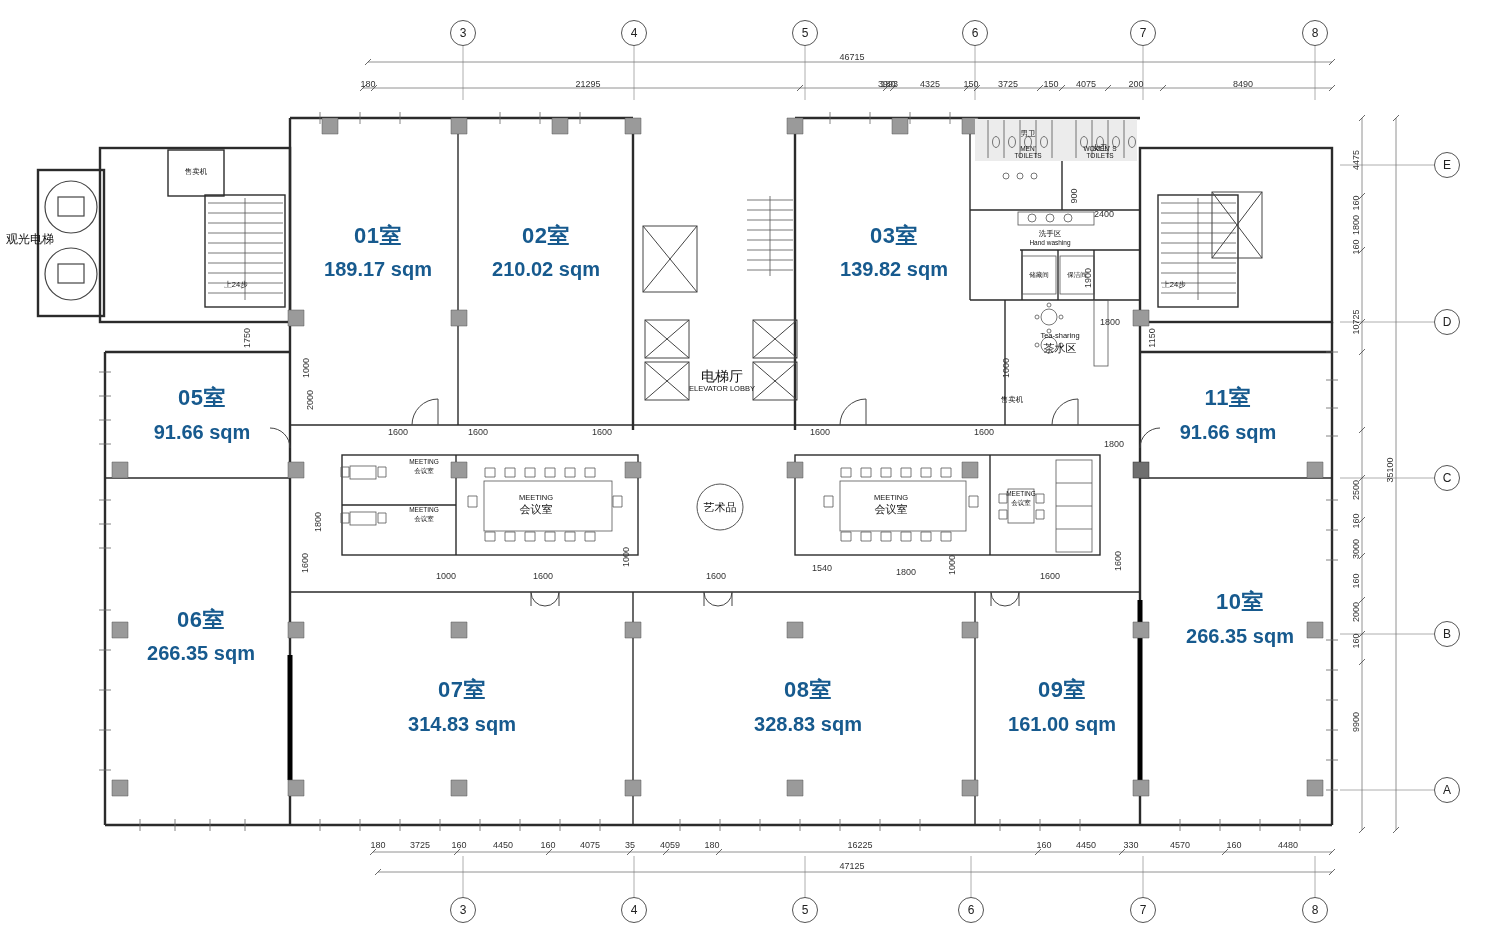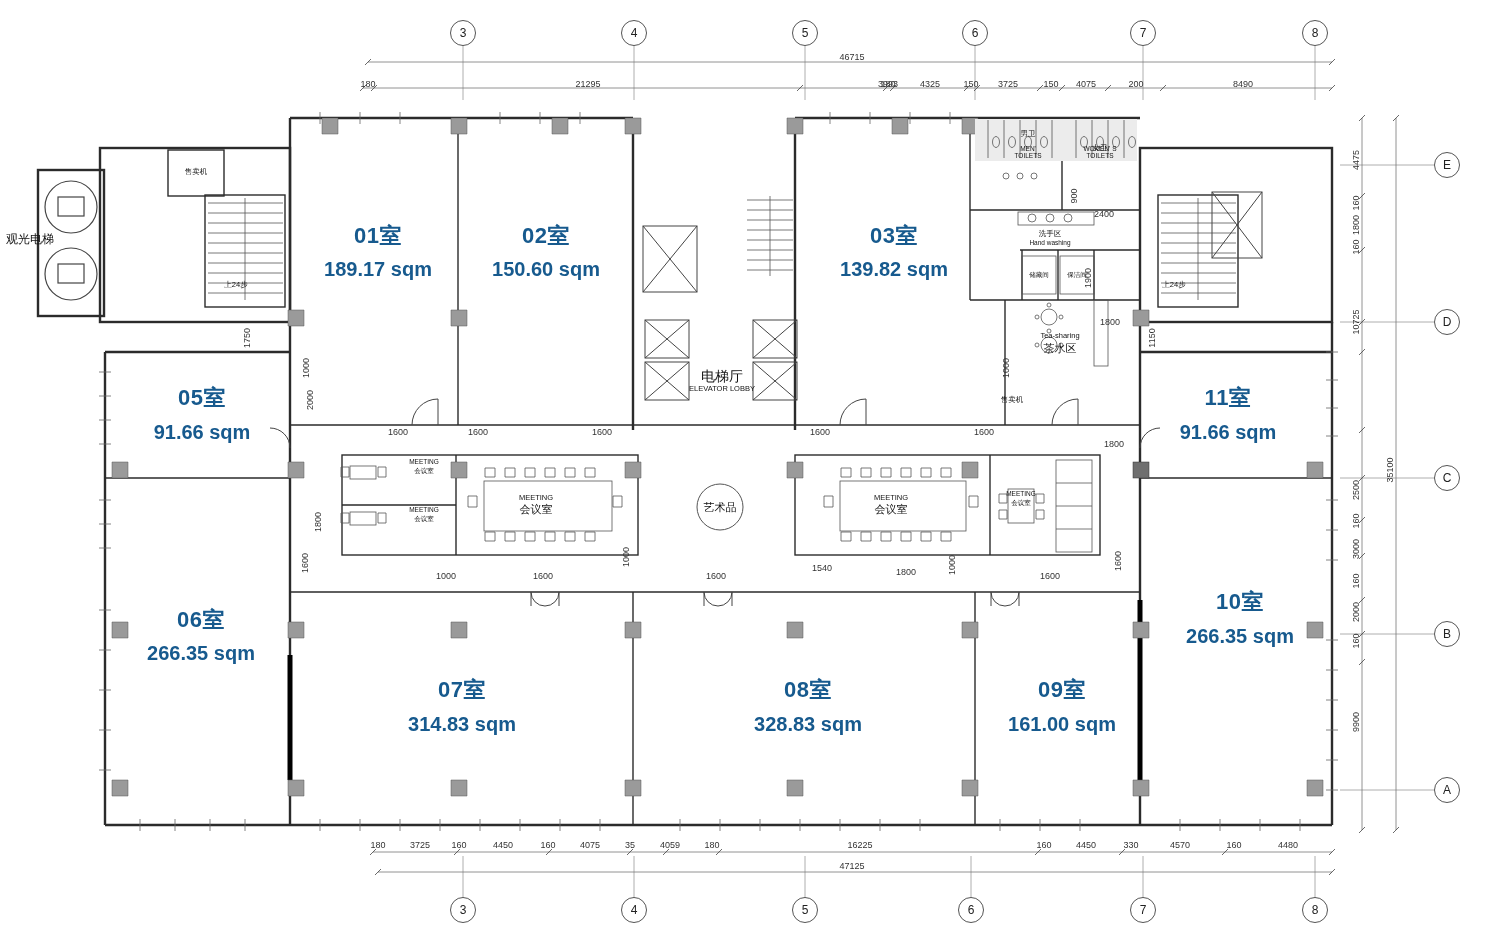--- a/index.html
+++ b/index.html
@@ -218,21 +218,21 @@
 <div class="bubble" style="left:1315px;top:910px">8</div>
 <div class="bubble" style="left:1447px;top:165px">E</div>
 <div class="bubble" style="left:1447px;top:322px">D</div>
 <div class="bubble" style="left:1447px;top:478px">C</div>
 <div class="bubble" style="left:1447px;top:634px">B</div>
 <div class="bubble" style="left:1447px;top:790px">A</div>
 
 <div class="room-name" style="left:378px;top:236px">01室</div>
 <div class="room-area" style="left:378px;top:269px">189.17 sqm</div>
 <div class="room-name" style="left:546px;top:236px">02室</div>
-<div class="room-area" style="left:546px;top:269px">150.60 sqm</div>
+<div class="room-area" style="left:546px;top:269px">210.02 sqm</div>
 <div class="room-name" style="left:894px;top:236px">03室</div>
 <div class="room-area" style="left:894px;top:269px">139.82 sqm</div>
 <div class="room-name" style="left:202px;top:398px">05室</div>
 <div class="room-area" style="left:202px;top:432px">91.66 sqm</div>
 <div class="room-name" style="left:201px;top:620px">06室</div>
 <div class="room-area" style="left:201px;top:653px">266.35 sqm</div>
 <div class="room-name" style="left:462px;top:690px">07室</div>
 <div class="room-area" style="left:462px;top:724px">314.83 sqm</div>
 <div class="room-name" style="left:808px;top:690px">08室</div>
 <div class="room-area" style="left:808px;top:724px">328.83 sqm</div>

